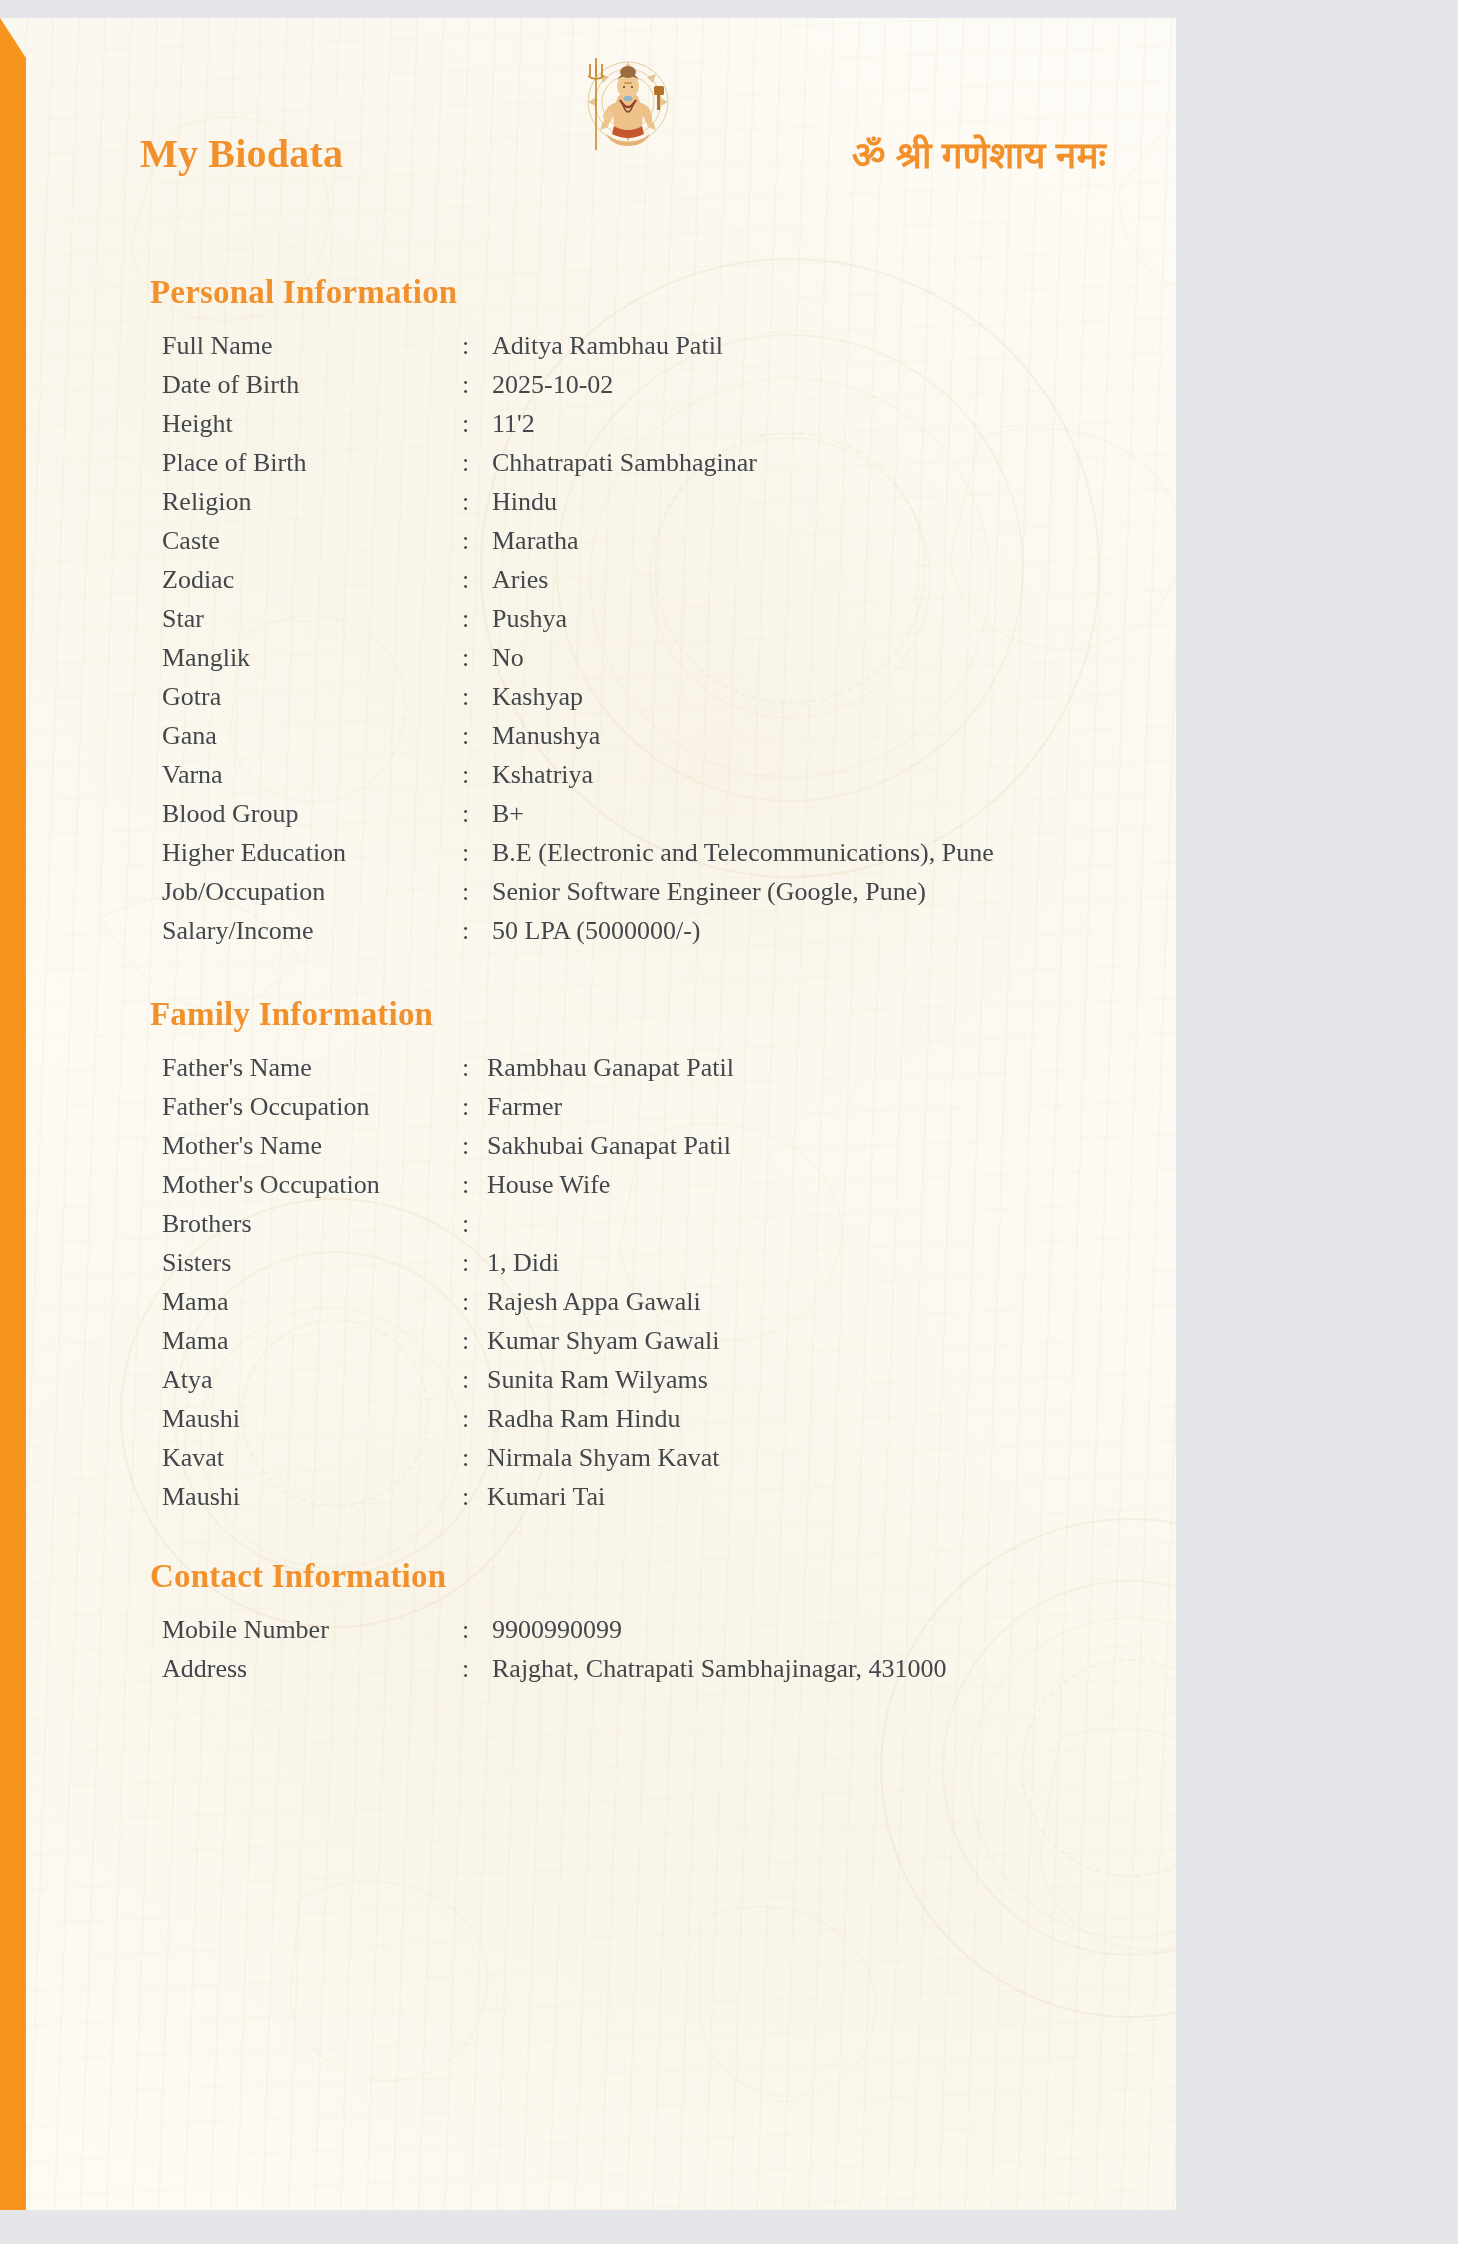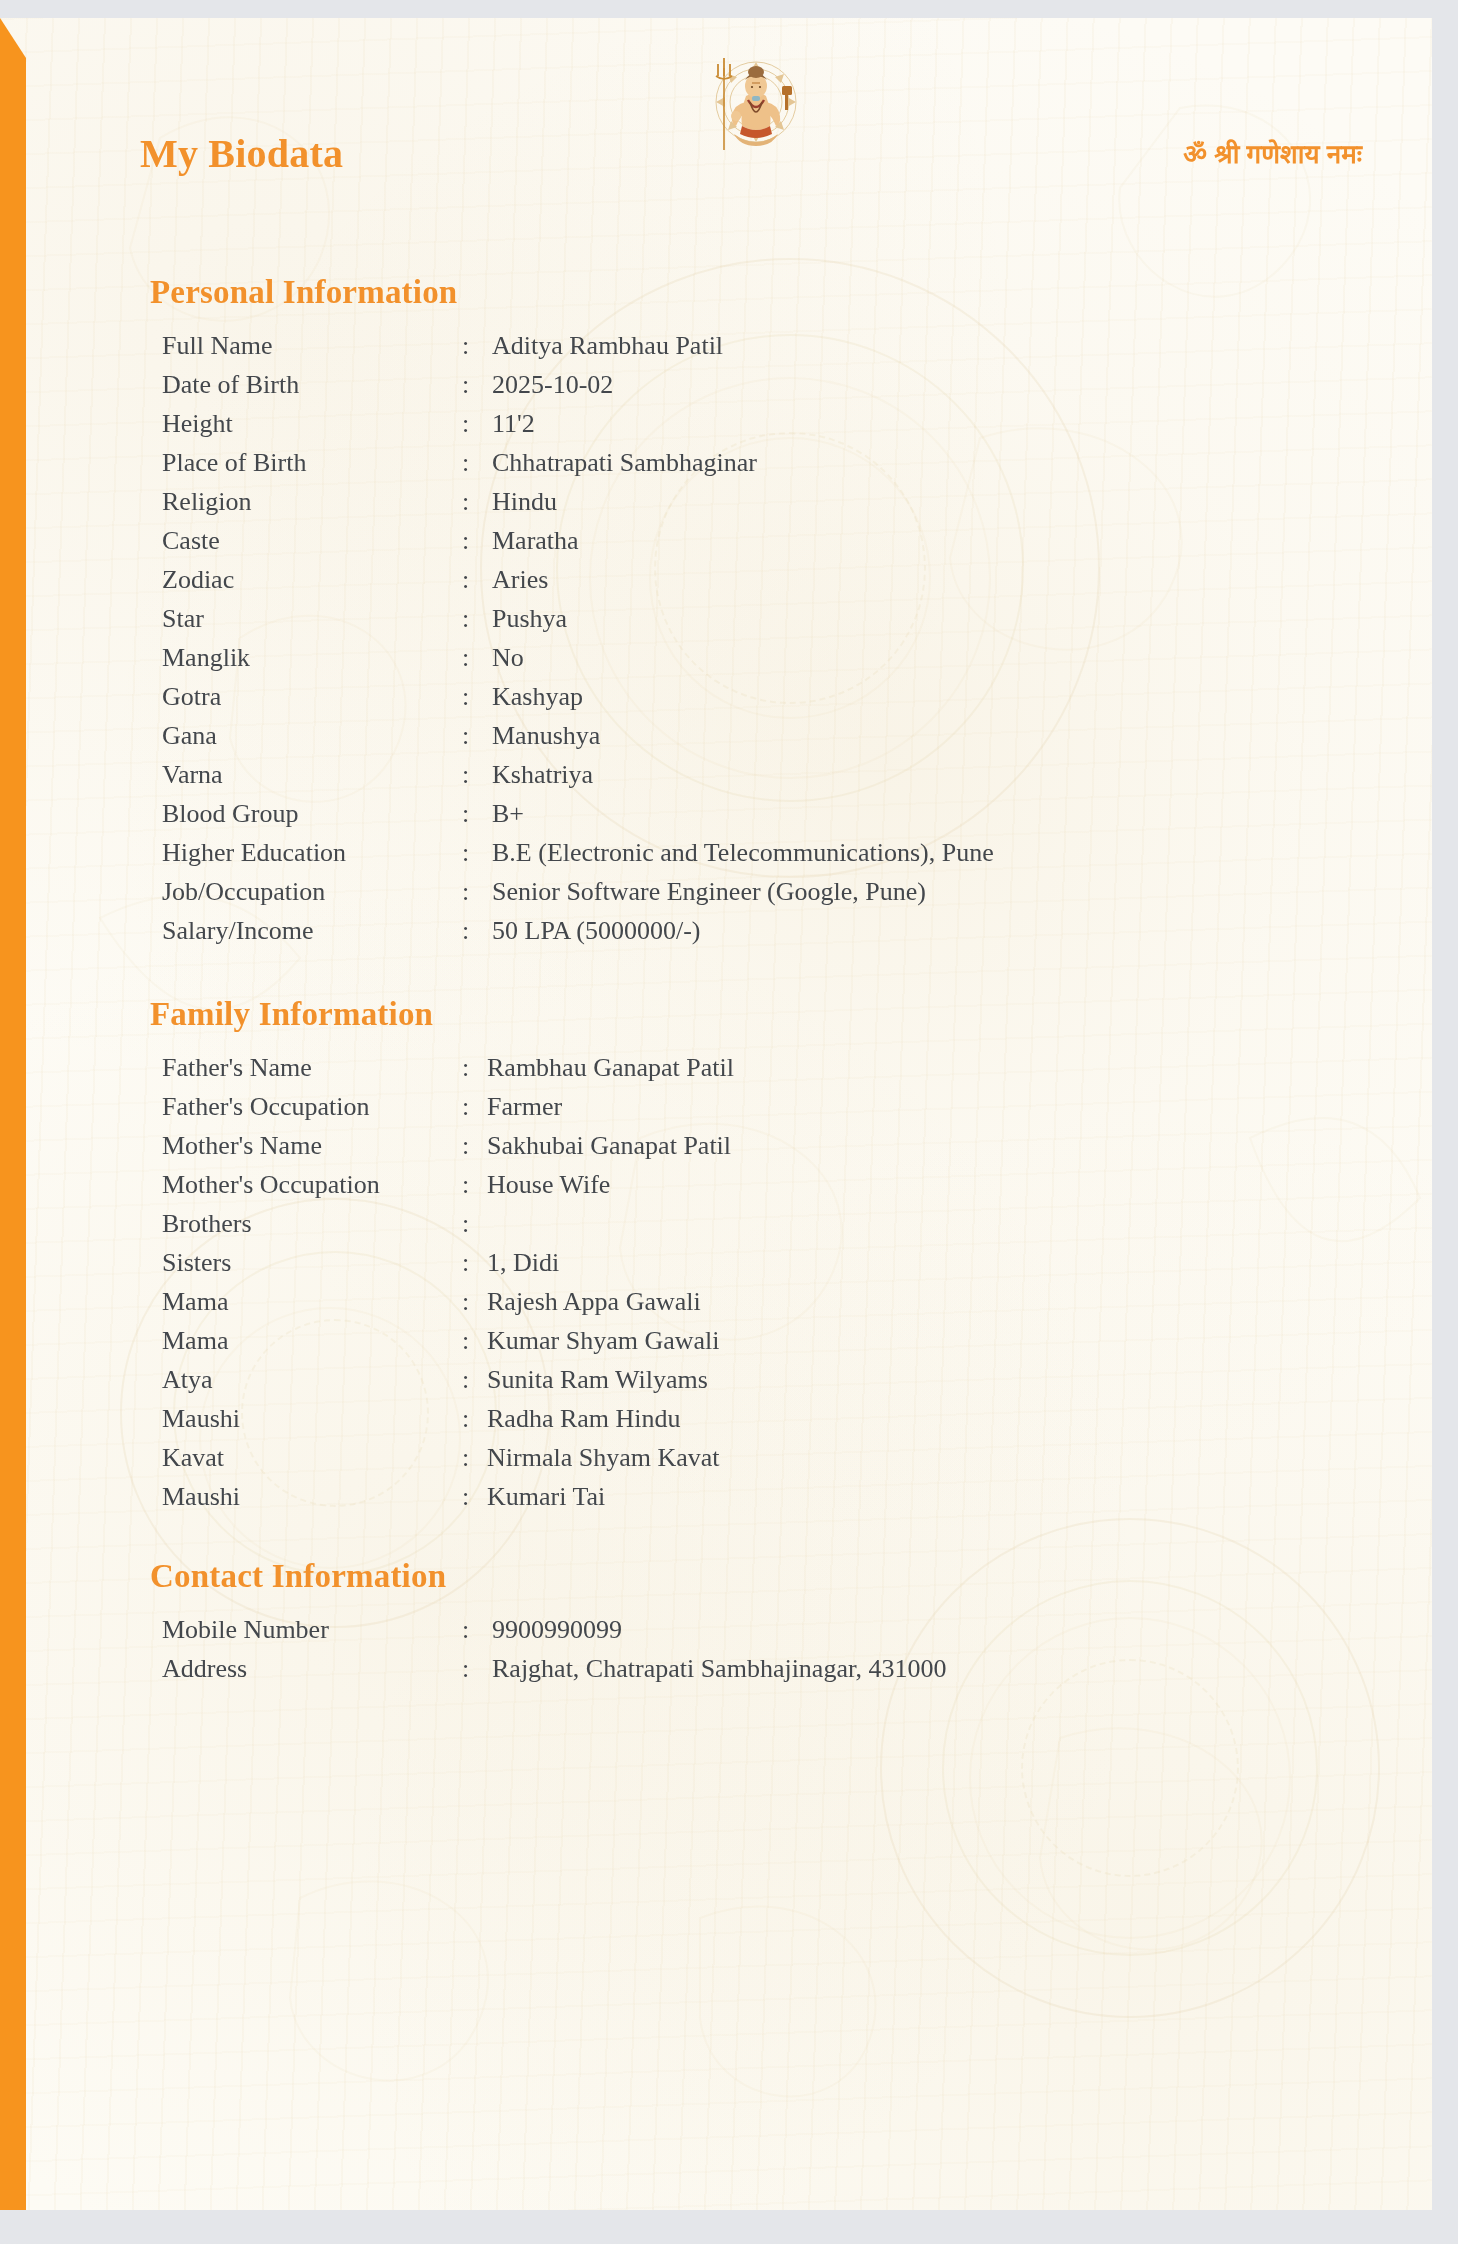--- a/index.html
+++ b/index.html
@@ -9,21 +9,21 @@
     height: 2244px;
     background: #e4e6ea;
     font-family: "Liberation Serif", "DejaVu Serif", serif;
     overflow: hidden;
   }
 
   .page {
     position: absolute;
     left: 0;
     top: 18px;
-    width: 1432px;
+    width: 1176px;
     height: 2192px;
     background:
       radial-gradient(circle at 62% 34%, rgba(226,205,160,0.16) 0%, rgba(226,205,160,0.05) 24%, rgba(255,255,255,0) 46%),
       radial-gradient(circle at 30% 72%, rgba(224,203,158,0.13) 0%, rgba(255,255,255,0) 38%),
       radial-gradient(circle at 80% 86%, rgba(224,203,158,0.13) 0%, rgba(255,255,255,0) 36%),
       radial-gradient(circle at 18% 14%, rgba(224,203,158,0.12) 0%, rgba(255,255,255,0) 34%),
       repeating-linear-gradient(92deg, rgba(222,199,150,0.085) 0px, rgba(222,199,150,0.085) 2px, rgba(255,255,255,0) 2px, rgba(255,255,255,0) 26px),
       repeating-linear-gradient(178deg, rgba(222,199,150,0.055) 0px, rgba(222,199,150,0.055) 2px, rgba(255,255,255,0) 2px, rgba(255,255,255,0) 34px),
       linear-gradient(#fdfbf5, #fdfbf4);
     overflow: hidden;
@@ -80,21 +80,21 @@
   .biodata-title {
     color: #f2912c;
     font-size: 40px;
     font-weight: bold;
     letter-spacing: 0.2px;
     white-space: nowrap;
   }
 
   .sanskrit {
     color: #f2912c;
-    font-size: 26px;
+    font-size: 37px;
     font-weight: bold;
     font-family: "Liberation Sans", "DejaVu Sans", sans-serif;
     white-space: nowrap;
     padding-right: 10px;
   }
 
   .deity {
     position: absolute;
     left: 50%;
     transform: translateX(-50%);

